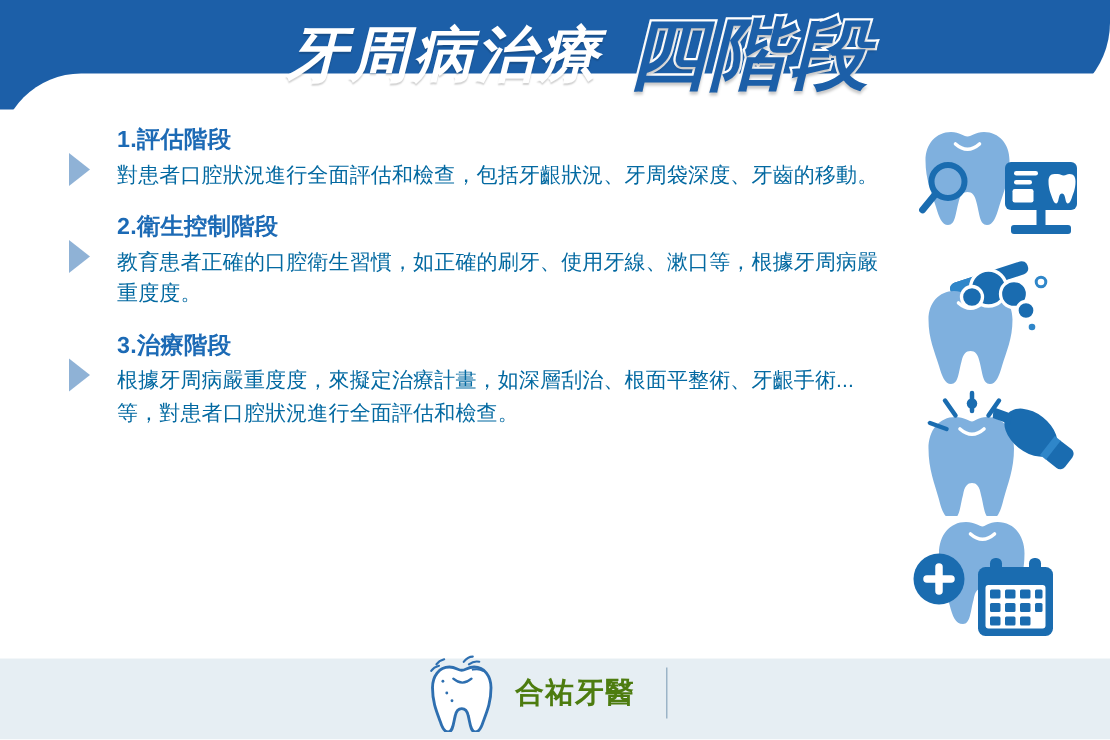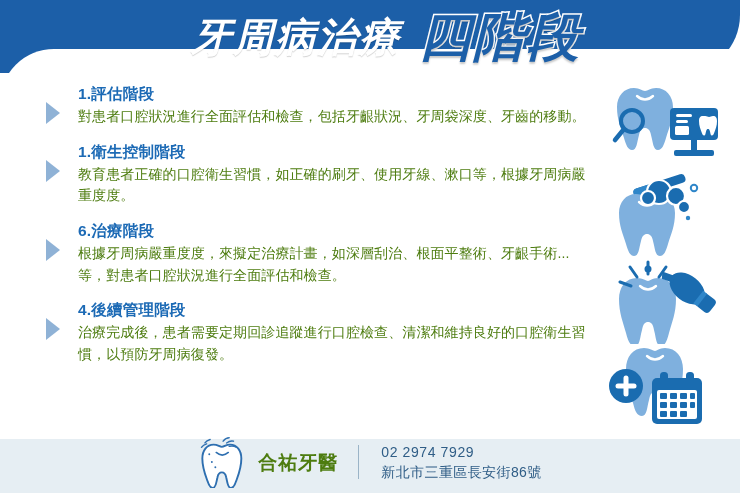--- a/index.html
+++ b/index.html
@@ -105,21 +105,21 @@
   .step-title {
     font-size: 15.5px;
     font-weight: bold;
     color: #1c6ab5;
     line-height: 1.35;
     margin: 0 0 1px 0;
     letter-spacing: 0.2px;
   }
   .step-body {
     font-size: 14px;
-    color: #4d7c0f;
+    color: #0369a1;
     line-height: 1.55;
     margin: 0;
     letter-spacing: 0.1px;
   }
 
   
   .icon-column {
     position: absolute;
     right: 4px;
     top: 80px;
@@ -208,35 +208,30 @@
   <div class="steps">
 
     <div class="step">
       <span class="step-arrow"></span>
       <div class="step-title">1.評估階段</div>
       <div class="step-body">對患者口腔狀況進行全面評估和檢查，包括牙齦狀況、牙周袋深度、牙齒的移動。</div>
     </div>
 
     <div class="step">
       <span class="step-arrow"></span>
-      <div class="step-title">1.衛生控制階段</div>
+      <div class="step-title">2.衛生控制階段</div>
       <div class="step-body">教育患者正確的口腔衛生習慣，如正確的刷牙、使用牙線、漱口等，根據牙周病嚴重度度。</div>
     </div>
 
     <div class="step">
       <span class="step-arrow"></span>
-      <div class="step-title">6.治療階段</div>
+      <div class="step-title">3.治療階段</div>
       <div class="step-body">根據牙周病嚴重度度，來擬定治療計畫，如深層刮治、根面平整術、牙齦手術...等，對患者口腔狀況進行全面評估和檢查。</div>
     </div>
 
-    <div class="step">
-      <span class="step-arrow"></span>
-      <div class="step-title">4.後續管理階段</div>
-      <div class="step-body">治療完成後，患者需要定期回診追蹤進行口腔檢查、清潔和維持良好的口腔衛生習慣，以預防牙周病復發。</div>
-    </div>
 
   </div>
 
   <div class="icon-column">
 
     <div class="icon-slot">
       <svg width="132" height="88" viewBox="0 0 132 88">
         <path d="M30 8 C20 8 13 16 13 27 C13 40 17 48 20 58 C22 65 24 70 28 70 C33 70 33 62 35 55 C36 50 38 48 41 48 C44 48 46 50 47 55 C49 62 49 70 54 70 C58 70 60 65 62 58 C65 48 69 40 69 27 C69 16 62 8 52 8 C46 8 44 11 41 11 C38 11 36 8 30 8 Z" fill="#7fb0de"></path>
         <path d="M33 16 q8 7 16 0" fill="none" stroke="#ffffff" stroke-width="2.4" stroke-linecap="round"></path>
         <circle cx="28" cy="41" r="11" fill="none" stroke="#1a6cb0" stroke-width="4"></circle>
@@ -342,19 +337,15 @@
         <path d="M10 9 q-4 1 -6 4"></path>
       </g>
       <g fill="#2e6fb0">
         <circle cx="16" cy="30" r="1.1"></circle>
         <circle cx="20" cy="36" r="1.1"></circle>
         <circle cx="13" cy="21" r="1.1"></circle>
       </g>
     </svg>
     <span class="logo-name">合祐牙醫</span>
     <span class="footer-divider"></span>
-    <span class="footer-contact">
-      <span class="footer-phone">02 2974 7929</span>
-      <span class="footer-address">新北市三重區長安街86號</span>
-    </span>
   </div>
 
 </div>
 
 </body></html>

